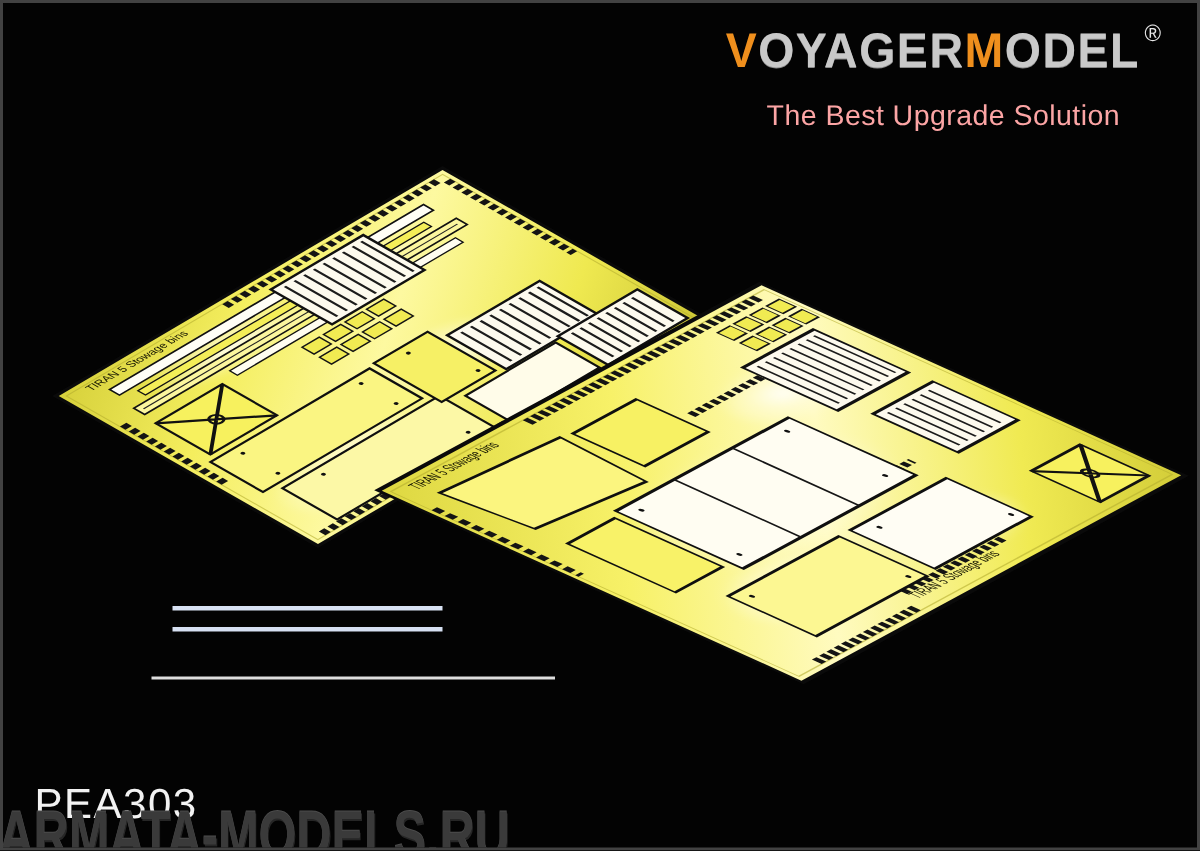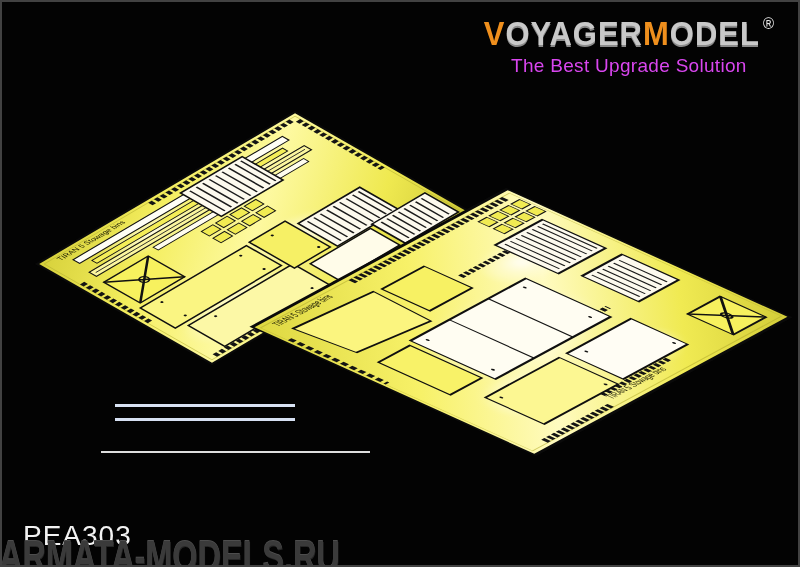--- a/index.html
+++ b/index.html
@@ -9,21 +9,21 @@
     background:#030303;border:2px solid #424242;overflow:hidden;
     font-family:"Liberation Sans", sans-serif;
   }
   
   .logo{position:absolute;top:13px;right:24px;text-align:center;}
   .brand{font-weight:bold;font-size:31px;line-height:1;letter-spacing:1px;white-space:nowrap;
          transform:scaleY(1.05);transform-origin:left top;}
   .seg-orange{color:#ef8f1d;}
   .seg-gray{color:#c9c9c9;text-shadow:0 1px 0 #8a8a8a;}
   .reg{font-size:15px;color:#e9e9e9;font-weight:normal;vertical-align:16px;margin-left:3px;letter-spacing:0;}
-  .tagline{font-size:19px;color:#d946ef;letter-spacing:0.3px;margin-top:6px;white-space:nowrap;}
+  .tagline{font-size:19px;color:#fca5a5;letter-spacing:0.3px;margin-top:19px;white-space:nowrap;}
   
   .frets{position:absolute;left:0;top:0;width:800px;height:567px;display:block;}
   
   .rule{position:absolute;}
   .rule-a{left:113px;top:402px;width:180px;height:3px;background:#d9e3f4;}
   .rule-b{left:113px;top:416px;width:180px;height:3px;background:#d6e0f2;}
   .rule-c{left:99px;top:449px;width:269px;height:2px;background:#dedede;}
   
   .pea{position:absolute;left:21px;top:520px;font-size:28px;line-height:1;color:#f2f2f2;letter-spacing:1px;}
   .wm{position:absolute;left:-3px;bottom:-14px;font-size:45px;line-height:1;font-weight:bold;

